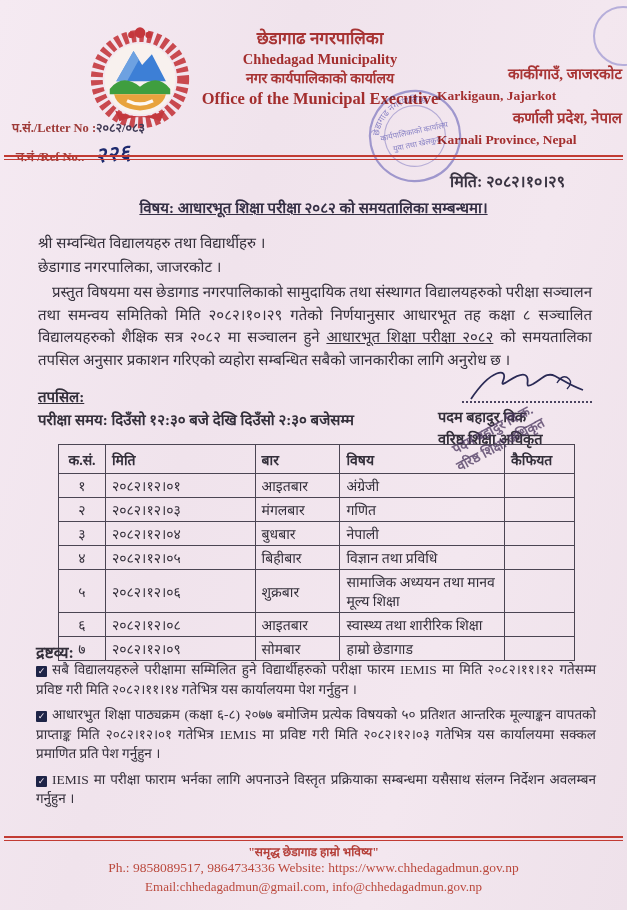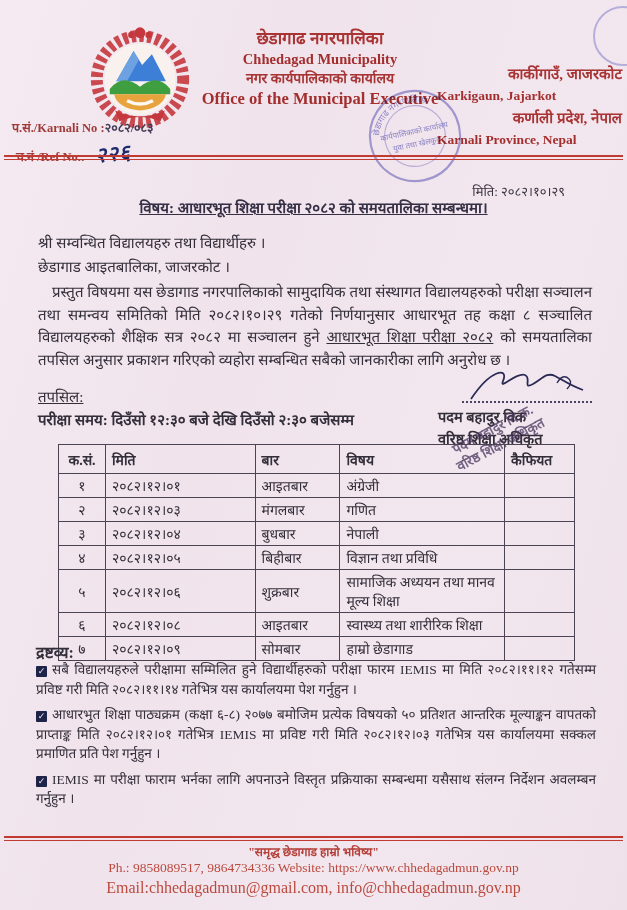--- a/index.html
+++ b/index.html
@@ -32,31 +32,31 @@
   .redline { left:4px; width:619px; height:5px;
     border-top:2.5px solid #c23b33; border-bottom:1.5px solid #c23b33; }
   .redline.hdr { top:155px; }
   .redline.ftr { top:836px; }
 
   .round-stamp { left:366px; top:86px; width:98px; height:100px; transform:rotate(-12deg);
     opacity:.85; mix-blend-mode:multiply; }
   .corner-stamp { right:-26px; top:6px; width:60px; height:60px; border:2px solid rgba(68,68,180,.35);
     border-radius:50%; }
 
-  .dateline { right:62px; top:182px; font-size:13px; font-weight:normal; color:#3a3442; }
+  .dateline { right:62px; top:170px; font-size:16px; font-weight:bold; color:#3a3442; }
 
   .subject { left:0; top:197px; width:100%; text-align:center; font-size:15px; font-weight:bold;
     text-decoration:underline; color:#353045; }
 
   .saluts { left:38px; top:231px; font-size:15px; line-height:24px; }
   .para { left:38px; top:281px; width:554px; font-size:15px; line-height:22.5px;
     text-align:justify; text-indent:14px; }
   .para .u { text-decoration:underline; }
 
-  .tapasil { left:38px; top:386px; font-size:15px; font-weight:normal; text-decoration:underline; }
+  .tapasil { left:38px; top:386px; font-size:15px; font-weight:bold; text-decoration:underline; }
   .examtime { left:38px; top:409px; font-size:15px; font-weight:bold; }
 
   
   .sigblock { left:438px; top:363px; width:178px; text-align:left; }
   .sigblock svg { display:block; margin:0 auto; }
   .sigdots { width:130px; margin:-6px auto 0; border-bottom:2px dotted #4a4460; height:2px; }
   .signame { font-size:14.5px; font-weight:bold; margin-top:3px; }
   .sigtitle { font-size:14.5px; font-weight:bold; margin-top:2px; }
   .diag-stamp { left:448px; top:420px; transform:rotate(-28deg); color:rgba(74,54,94,.75);
     font-size:13.5px; font-weight:bold; line-height:17px; text-align:center; white-space:nowrap; }
@@ -78,21 +78,21 @@
     text-align:justify; }
   .note { margin-bottom:6px; }
   .cb { display:inline-block; width:11px; height:11px; background:#1e2447; color:#f5eaf2;
     font-size:9px; line-height:11px; text-align:center; margin-right:5px;
     vertical-align:0px; border-radius:1px; }
 
   
   .slogan { left:0; top:843px; width:100%; text-align:center; font-size:12px; font-weight:bold;
     color:#b5403a; }
   .contact { left:0; top:860px; width:100%; text-align:center; font-size:13.5px; color:#bb4a3e; }
-  .email { left:0; top:879px; width:100%; text-align:center; font-size:16px; color:#bb4a3e; }
+  .email { left:0; top:879px; width:100%; text-align:center; font-size:13px; color:#bb4a3e; }
 </style>
 </head>
 <body>
 
 <div class="page">
 
   <div class="abs emblem">
     <svg viewBox="0 0 100 100" width="108" height="114">
       <circle cx="50" cy="52" r="40" fill="none" stroke="#c4373d" stroke-width="11" stroke-dasharray="4.5 3" opacity=".9"></circle>
       <circle cx="50" cy="52" r="33" fill="#f8f1ee"></circle>
@@ -116,21 +116,21 @@
   </div>
 
   <div class="abs head-right">
     <div class="np">कार्कीगाउँ, जाजरकोट</div>
     <div class="en">Karkigaun, Jajarkot</div>
     <div class="np">कर्णाली प्रदेश, नेपाल</div>
     <div class="en">Karnali Province, Nepal</div>
   </div>
 
   <div class="abs letterno">
-    <span>प.सं./Karnali No :</span><span class="val">२०८२/०८३</span>
+    <span>प.सं./Letter No :</span><span class="val">२०८२/०८३</span>
   </div>
   <div class="abs refno">
     <span>च.नं  /Ref No.:</span><span class="hand">२२६</span>
   </div>
 
   <div class="abs round-stamp">
     <svg viewBox="0 0 100 100" width="98" height="100">
       <circle cx="50" cy="50" r="46" fill="none" stroke="#4444b4" stroke-width="2.2" opacity=".55"></circle>
       <circle cx="50" cy="50" r="31" fill="none" stroke="#4444b4" stroke-width="1.2" opacity=".4"></circle>
       <path id="arcTop" d="M12 54 a 38 38 0 0 1 76 0" fill="none"></path>
@@ -145,21 +145,21 @@
   <div class="abs corner-stamp"></div>
 
   <div class="abs redline hdr"></div>
 
   <div class="abs dateline">मिति: २०८२।१०।२९</div>
 
   <div class="abs subject">विषय: आधारभूत शिक्षा परीक्षा २०८२ को समयतालिका सम्बन्धमा।</div>
 
   <div class="abs saluts">
     <div>श्री सम्वन्धित विद्यालयहरु तथा विद्यार्थीहरु ।</div>
-    <div>छेडागाड आइतबालिका, जाजरकोट ।</div>
+    <div>छेडागाड नगरपालिका, जाजरकोट ।</div>
   </div>
 
   <div class="abs para">
     <span>प्रस्तुत विषयमा यस छेडागाड नगरपालिकाको सामुदायिक तथा संस्थागत विद्यालयहरुको परीक्षा सञ्चालन तथा समन्वय समितिको मिति २०८२।१०।२९ गतेको निर्णयानुसार आधारभूत तह कक्षा ८ सञ्चालित विद्यालयहरुको शैक्षिक सत्र २०८२ मा सञ्चालन हुने </span><span class="u">आधारभूत शिक्षा परीक्षा २०८२</span><span> को समयतालिका तपसिल अनुसार प्रकाशन गरिएको व्यहोरा सम्बन्धित सबैको जानकारीका लागि अनुरोध छ ।</span>
   </div>
 
   <div class="abs tapasil">तपसिल:</div>
   <div class="abs examtime">परीक्षा समय: दिउँसो १२:३० बजे देखि दिउँसो २:३० बजेसम्म</div>
 
   <div class="abs sigblock">

